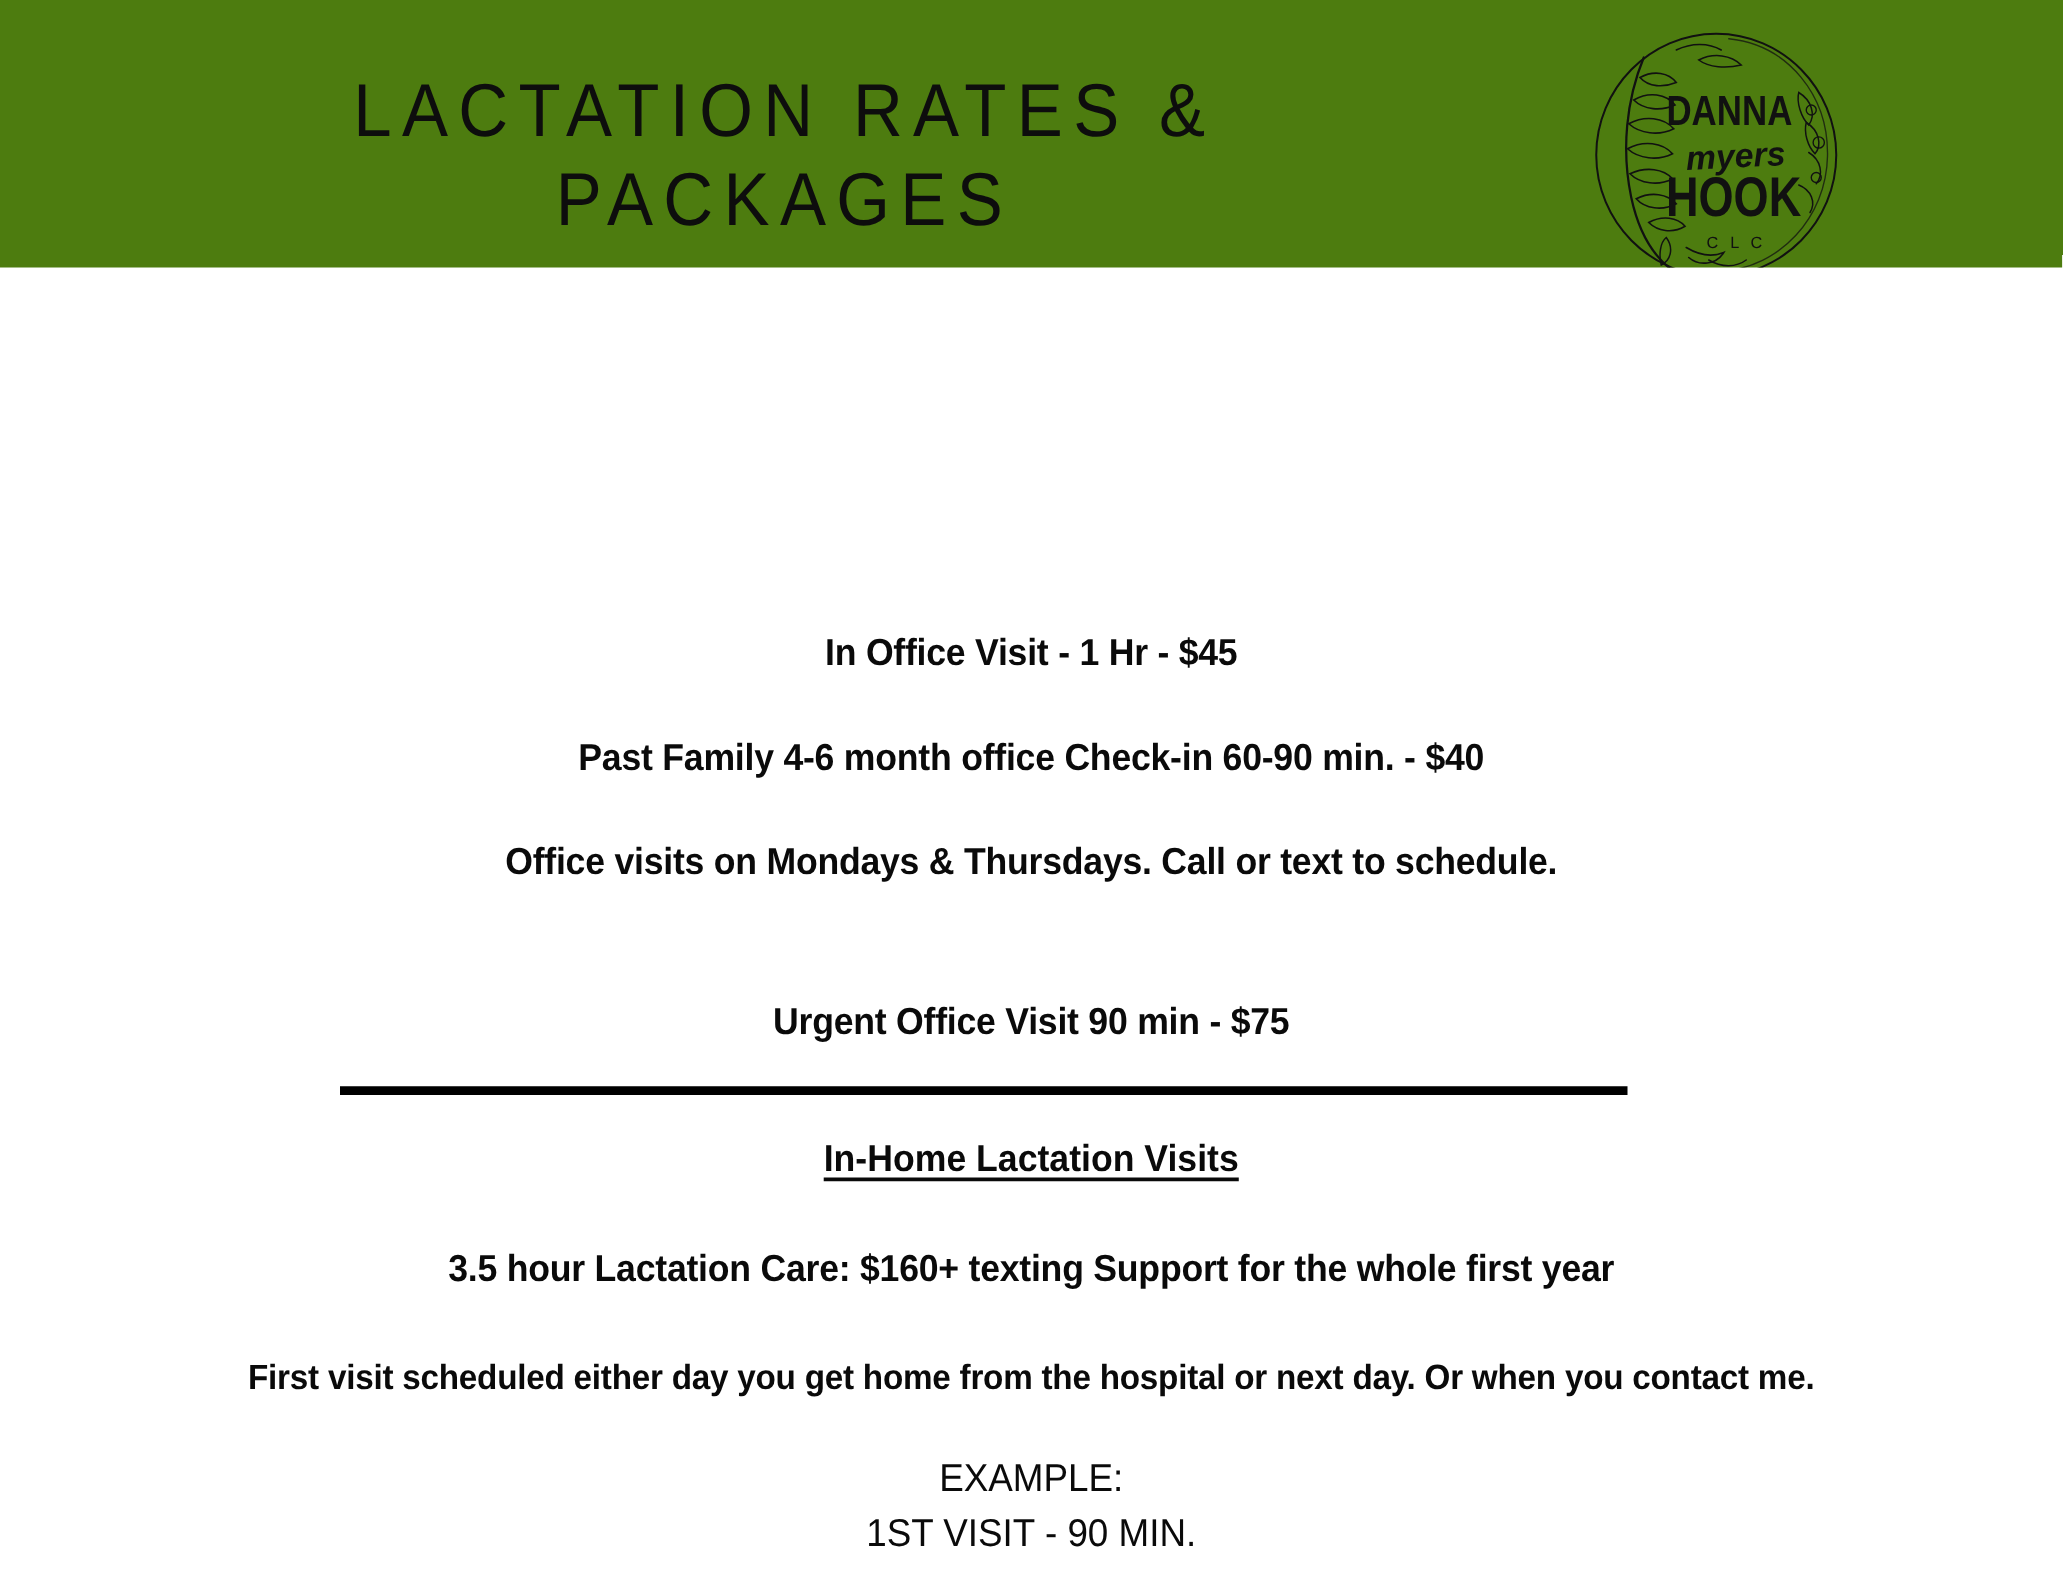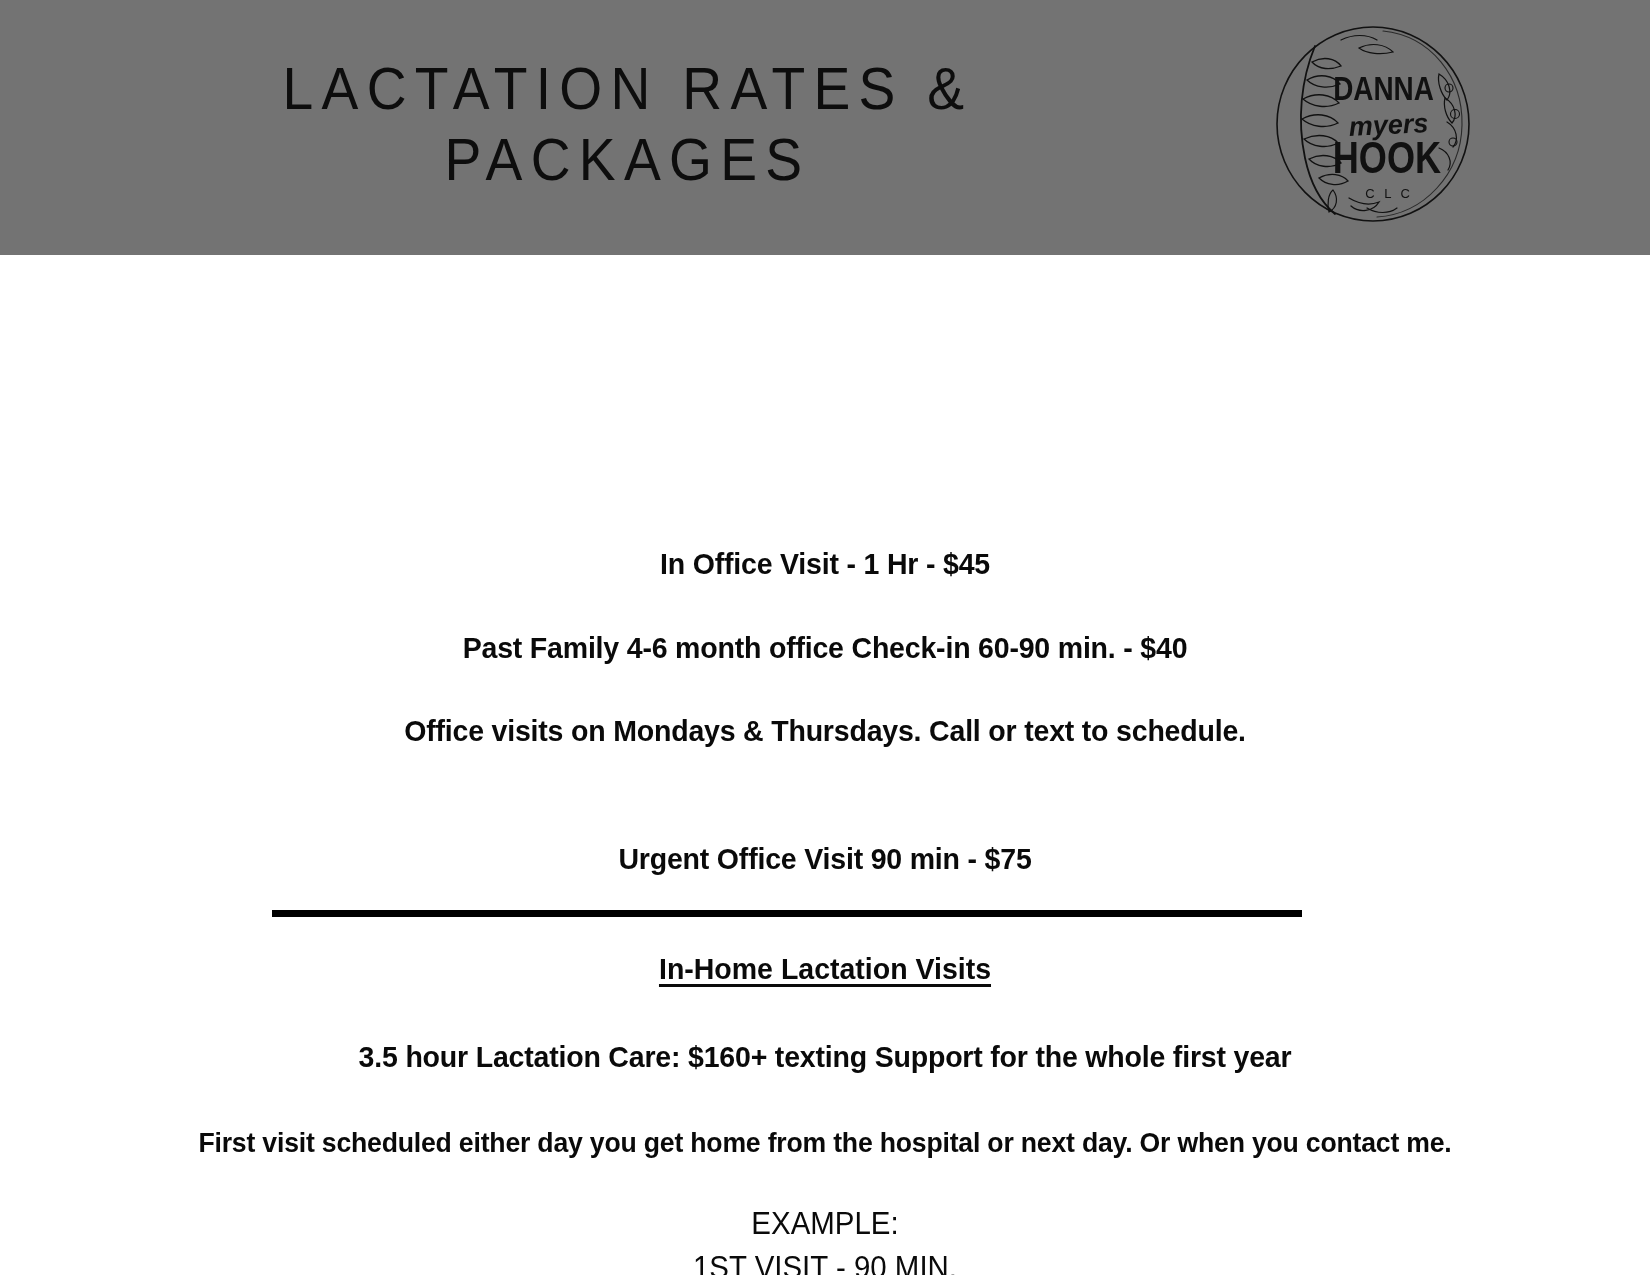--- a/index.html
+++ b/index.html
@@ -15,22 +15,22 @@
     width: 1650px;
     height: 1275px;
     background: #ffffff;
     overflow: hidden;
   }
 
   
   .header {
     position: relative;
     width: 100%;
-    height: 255px;
-    background: #737373;
+    height: 214px;
+    background: #4d7c0f;
     overflow: hidden;
   }
   .header-title {
     position: absolute;
     left: 0;
     top: 54px;
     width: 1255px;
     text-align: center;
     font-family: "Liberation Sans", sans-serif;
     font-weight: 300;

